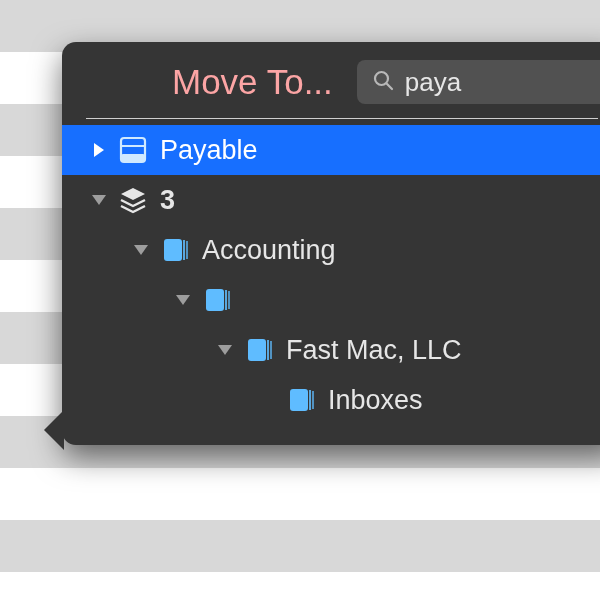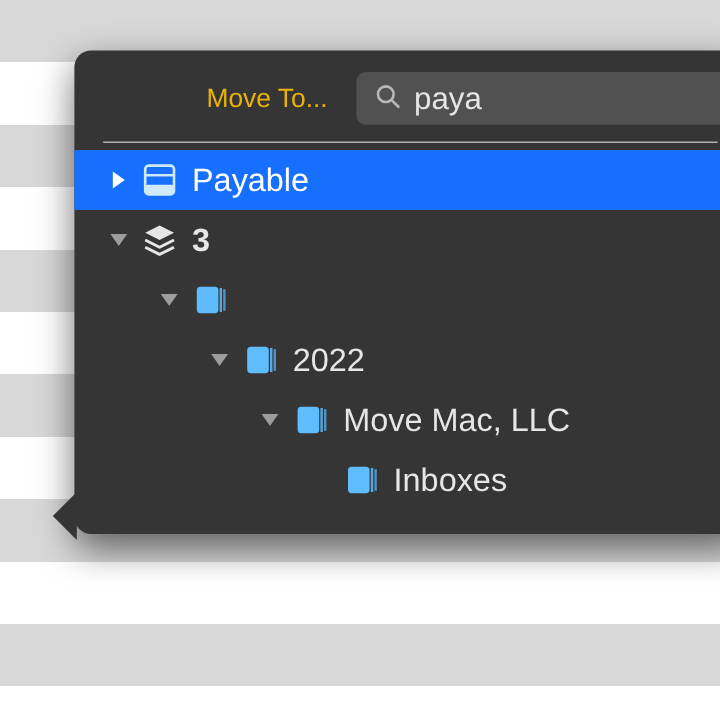--- a/index.html
+++ b/index.html
@@ -38,22 +38,22 @@
     border-bottom: 20px solid transparent;
     border-right: 20px solid #353535;
   }
   .header {
     display: flex;
     align-items: center;
     gap: 24px;
     padding: 0 24px 14px 110px;
   }
   .title {
-    color: #eab308;
-    font-size: 22px;
+    color: #fca5a5;
+    font-size: 35px;
     font-weight: 400;
     white-space: nowrap;
   }
   .search {
     flex: 1;
     display: flex;
     align-items: center;
     background: #515151;
     border-radius: 8px;
     height: 44px;
@@ -174,54 +174,54 @@
             <polygon points="1,2 15,2 8,12" fill="#9d9d9d"></polygon>
           </svg>
       </span>
       <span class="icon-slot">
         <svg width="30" height="30" viewBox="0 0 30 30">
           <rect x="4" y="4" width="18" height="22" rx="3" fill="#5fbcff"></rect>
           <rect x="23" y="5" width="2" height="20" fill="#5fbcff" opacity="0.85"></rect>
           <rect x="26" y="6" width="2" height="18" fill="#5fbcff" opacity="0.7"></rect>
         </svg>
       </span>
+      <span class="label">Accounting</span>
     </div>
 
     <div class="row">
       <span class="indent" style="width:112px"></span>
       <span class="disclosure">
         <svg width="16" height="14" viewBox="0 0 16 14">
             <polygon points="1,2 15,2 8,12" fill="#9d9d9d"></polygon>
           </svg>
       </span>
       <span class="icon-slot">
         <svg width="30" height="30" viewBox="0 0 30 30">
           <rect x="4" y="4" width="18" height="22" rx="3" fill="#5fbcff"></rect>
           <rect x="23" y="5" width="2" height="20" fill="#5fbcff" opacity="0.85"></rect>
           <rect x="26" y="6" width="2" height="18" fill="#5fbcff" opacity="0.7"></rect>
         </svg>
       </span>
-      <span class="label">2022</span>
     </div>
 
     <div class="row">
       <span class="indent" style="width:154px"></span>
       <span class="disclosure">
         <svg width="16" height="14" viewBox="0 0 16 14">
             <polygon points="1,2 15,2 8,12" fill="#9d9d9d"></polygon>
           </svg>
       </span>
       <span class="icon-slot">
         <svg width="30" height="30" viewBox="0 0 30 30">
           <rect x="4" y="4" width="18" height="22" rx="3" fill="#5fbcff"></rect>
           <rect x="23" y="5" width="2" height="20" fill="#5fbcff" opacity="0.85"></rect>
           <rect x="26" y="6" width="2" height="18" fill="#5fbcff" opacity="0.7"></rect>
         </svg>
       </span>
-      <span class="label">Move Mac, LLC</span>
+      <span class="label">Fast Mac, LLC</span>
     </div>
 
     <div class="row">
       <span class="indent" style="width:196px"></span>
       <span class="disclosure"></span>
       <span class="icon-slot">
         <svg width="30" height="30" viewBox="0 0 30 30">
           <rect x="4" y="4" width="18" height="22" rx="3" fill="#5fbcff"></rect>
           <rect x="23" y="5" width="2" height="20" fill="#5fbcff" opacity="0.85"></rect>
           <rect x="26" y="6" width="2" height="18" fill="#5fbcff" opacity="0.7"></rect>

